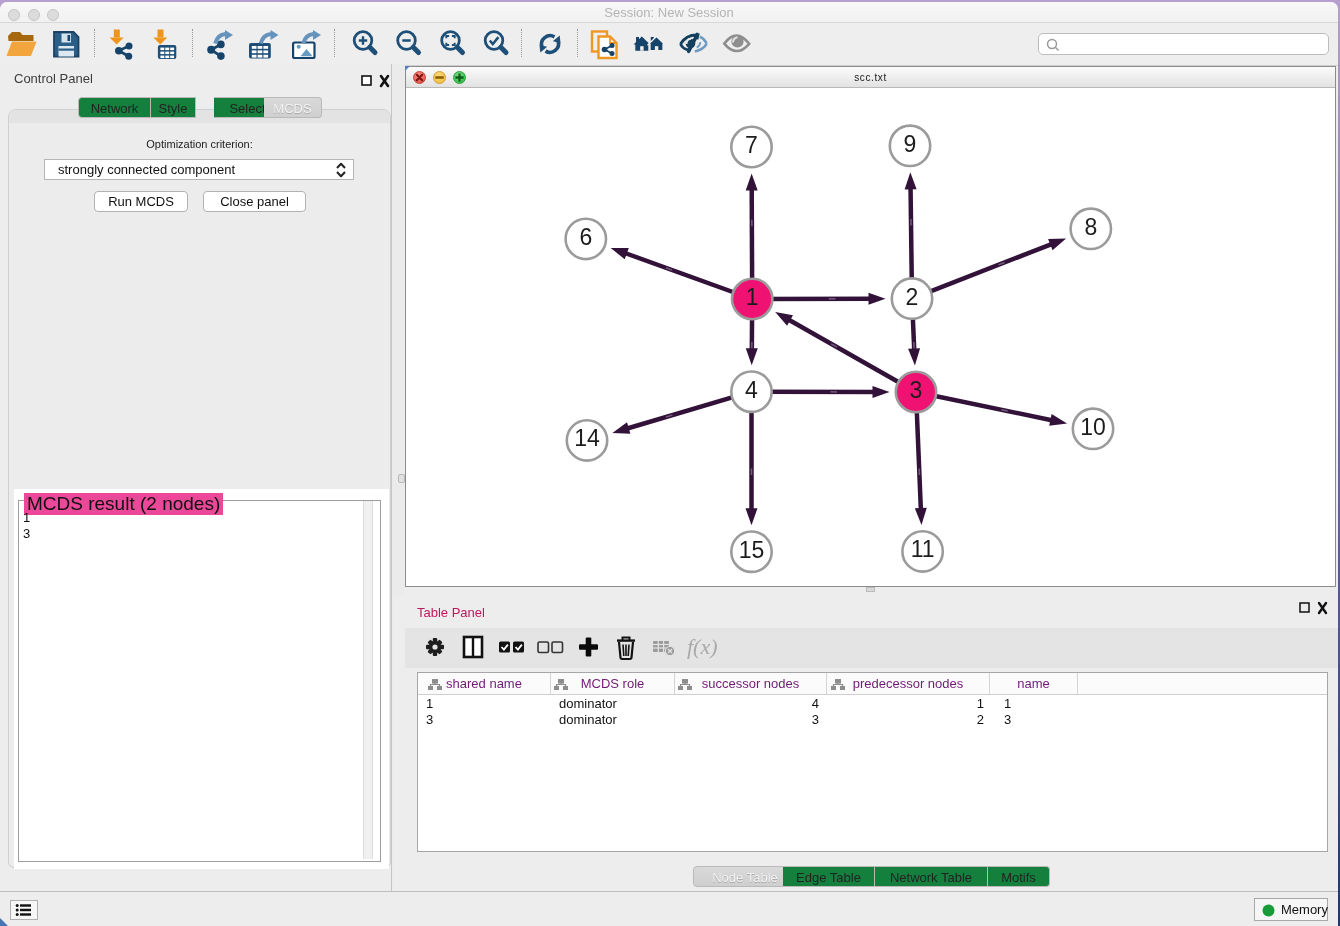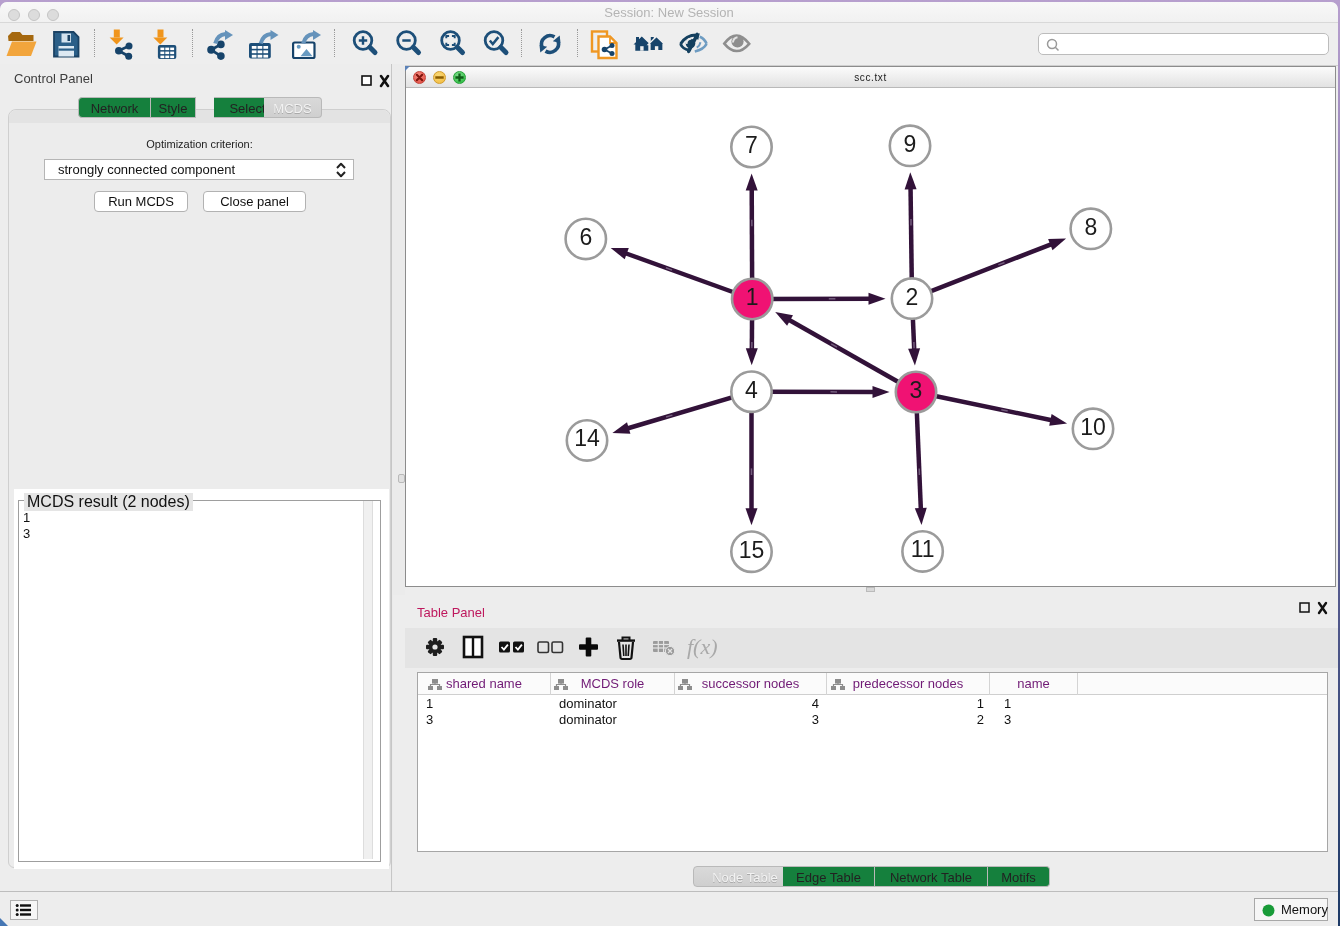--- a/index.html
+++ b/index.html
@@ -21,21 +21,21 @@
 #grip{position:absolute;left:398px;top:472px;width:7px;height:9px;background:#e0e0e0;border:1px solid #b9b9b9;border-radius:2px}
 
 .tabrow{position:absolute;font-size:13px;z-index:3}
 .tab{position:absolute;top:0;height:21px;line-height:21px;text-align:center;background:#15803d;border:1px solid #b9b9b9;color:#222}
 .tabsel{background:linear-gradient(#d9d9d9,#cfcfcf);color:#f2f2f2;text-shadow:0 1px 0 #aaa}
 
 #cpc{position:absolute;left:8px;top:45px;width:383px;height:759px;background:#ececec;border:1px solid #cfcfcf;border-radius:8px 8px 6px 6px}
 #cpcstrip{position:absolute;left:0;top:0;width:381px;height:13px;background:#e3e3e3;border-radius:8px 8px 0 0}
 #mcdsbox{position:absolute;left:14px;top:425px;width:375px;height:380px;background:#fff}
 #fieldset{position:absolute;left:4px;top:11px;width:363px;height:362px;border:1px solid #9e9e9e}
-#fieldset .leg{position:absolute;left:5px;top:-8px;background:#e5e5e5;padding:0 3px;font-size:16px;color:#111}
+#fieldset .leg{position:absolute;left:5px;top:-8px;background:#ec4899;padding:0 3px;font-size:19px;color:#111}
 #vsb{position:absolute;left:349px;top:12px;width:10px;height:358px;background:#f0f0f0;border-left:1px solid #ddd;border-right:1px solid #ddd}
 .btn{position:absolute;height:21px;background:#fff;border:1px solid #b2b2b2;border-radius:4px;font-size:13px;text-align:center;line-height:19px;color:#111}
 
 #nw{position:absolute;left:405px;top:64px;width:931px;height:521px;border:1px solid #8c8c8c;background:#fff}
 #nwtb{position:absolute;left:0;top:0;width:929px;height:21px;background:linear-gradient(#fbfbfb,#e2e2e2);border-bottom:1px solid #b9b9b9}
 #nwtb .t{position:absolute;width:100%;text-align:center;font-size:10px;font-weight:normal;color:#1a1a1a;line-height:21px;letter-spacing:0.6px}
 .cir{position:absolute;top:4px;width:13px;height:13px;border-radius:50%}
 #nwgrip{position:absolute;left:866px;top:585px;width:9px;height:5px;background:#d8d8d8;border:1px solid #bbb}
 
 #tp{position:absolute;left:393px;top:593px;width:945px;height:296px;background:#ededed}

